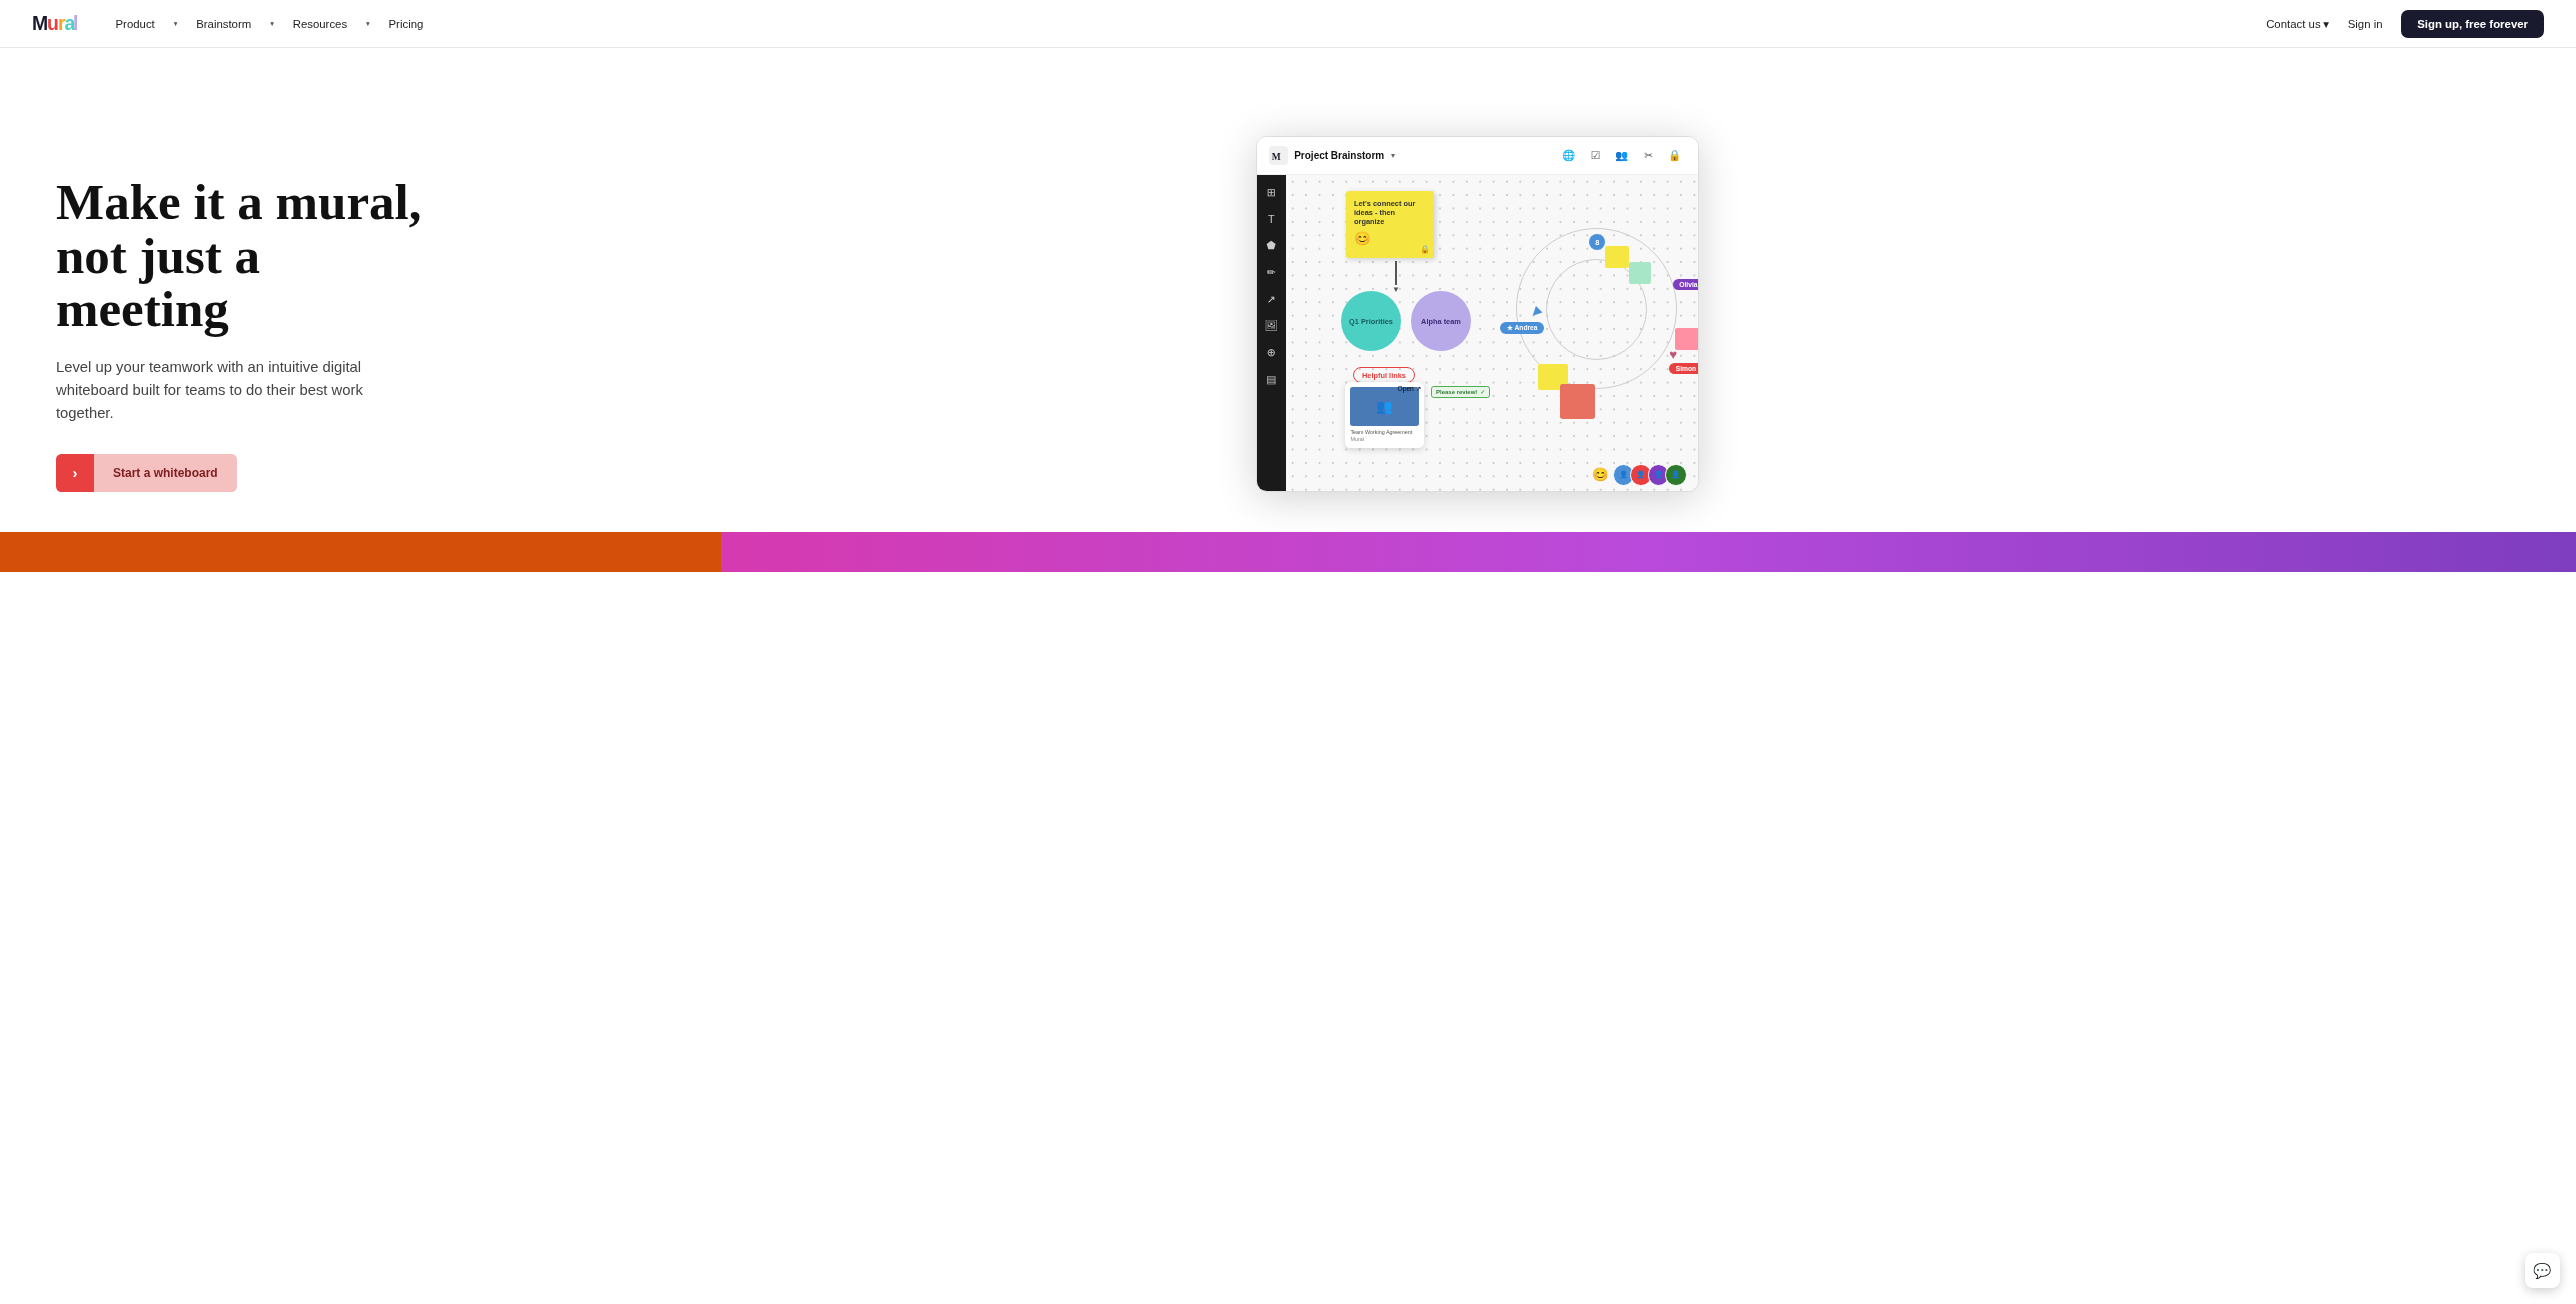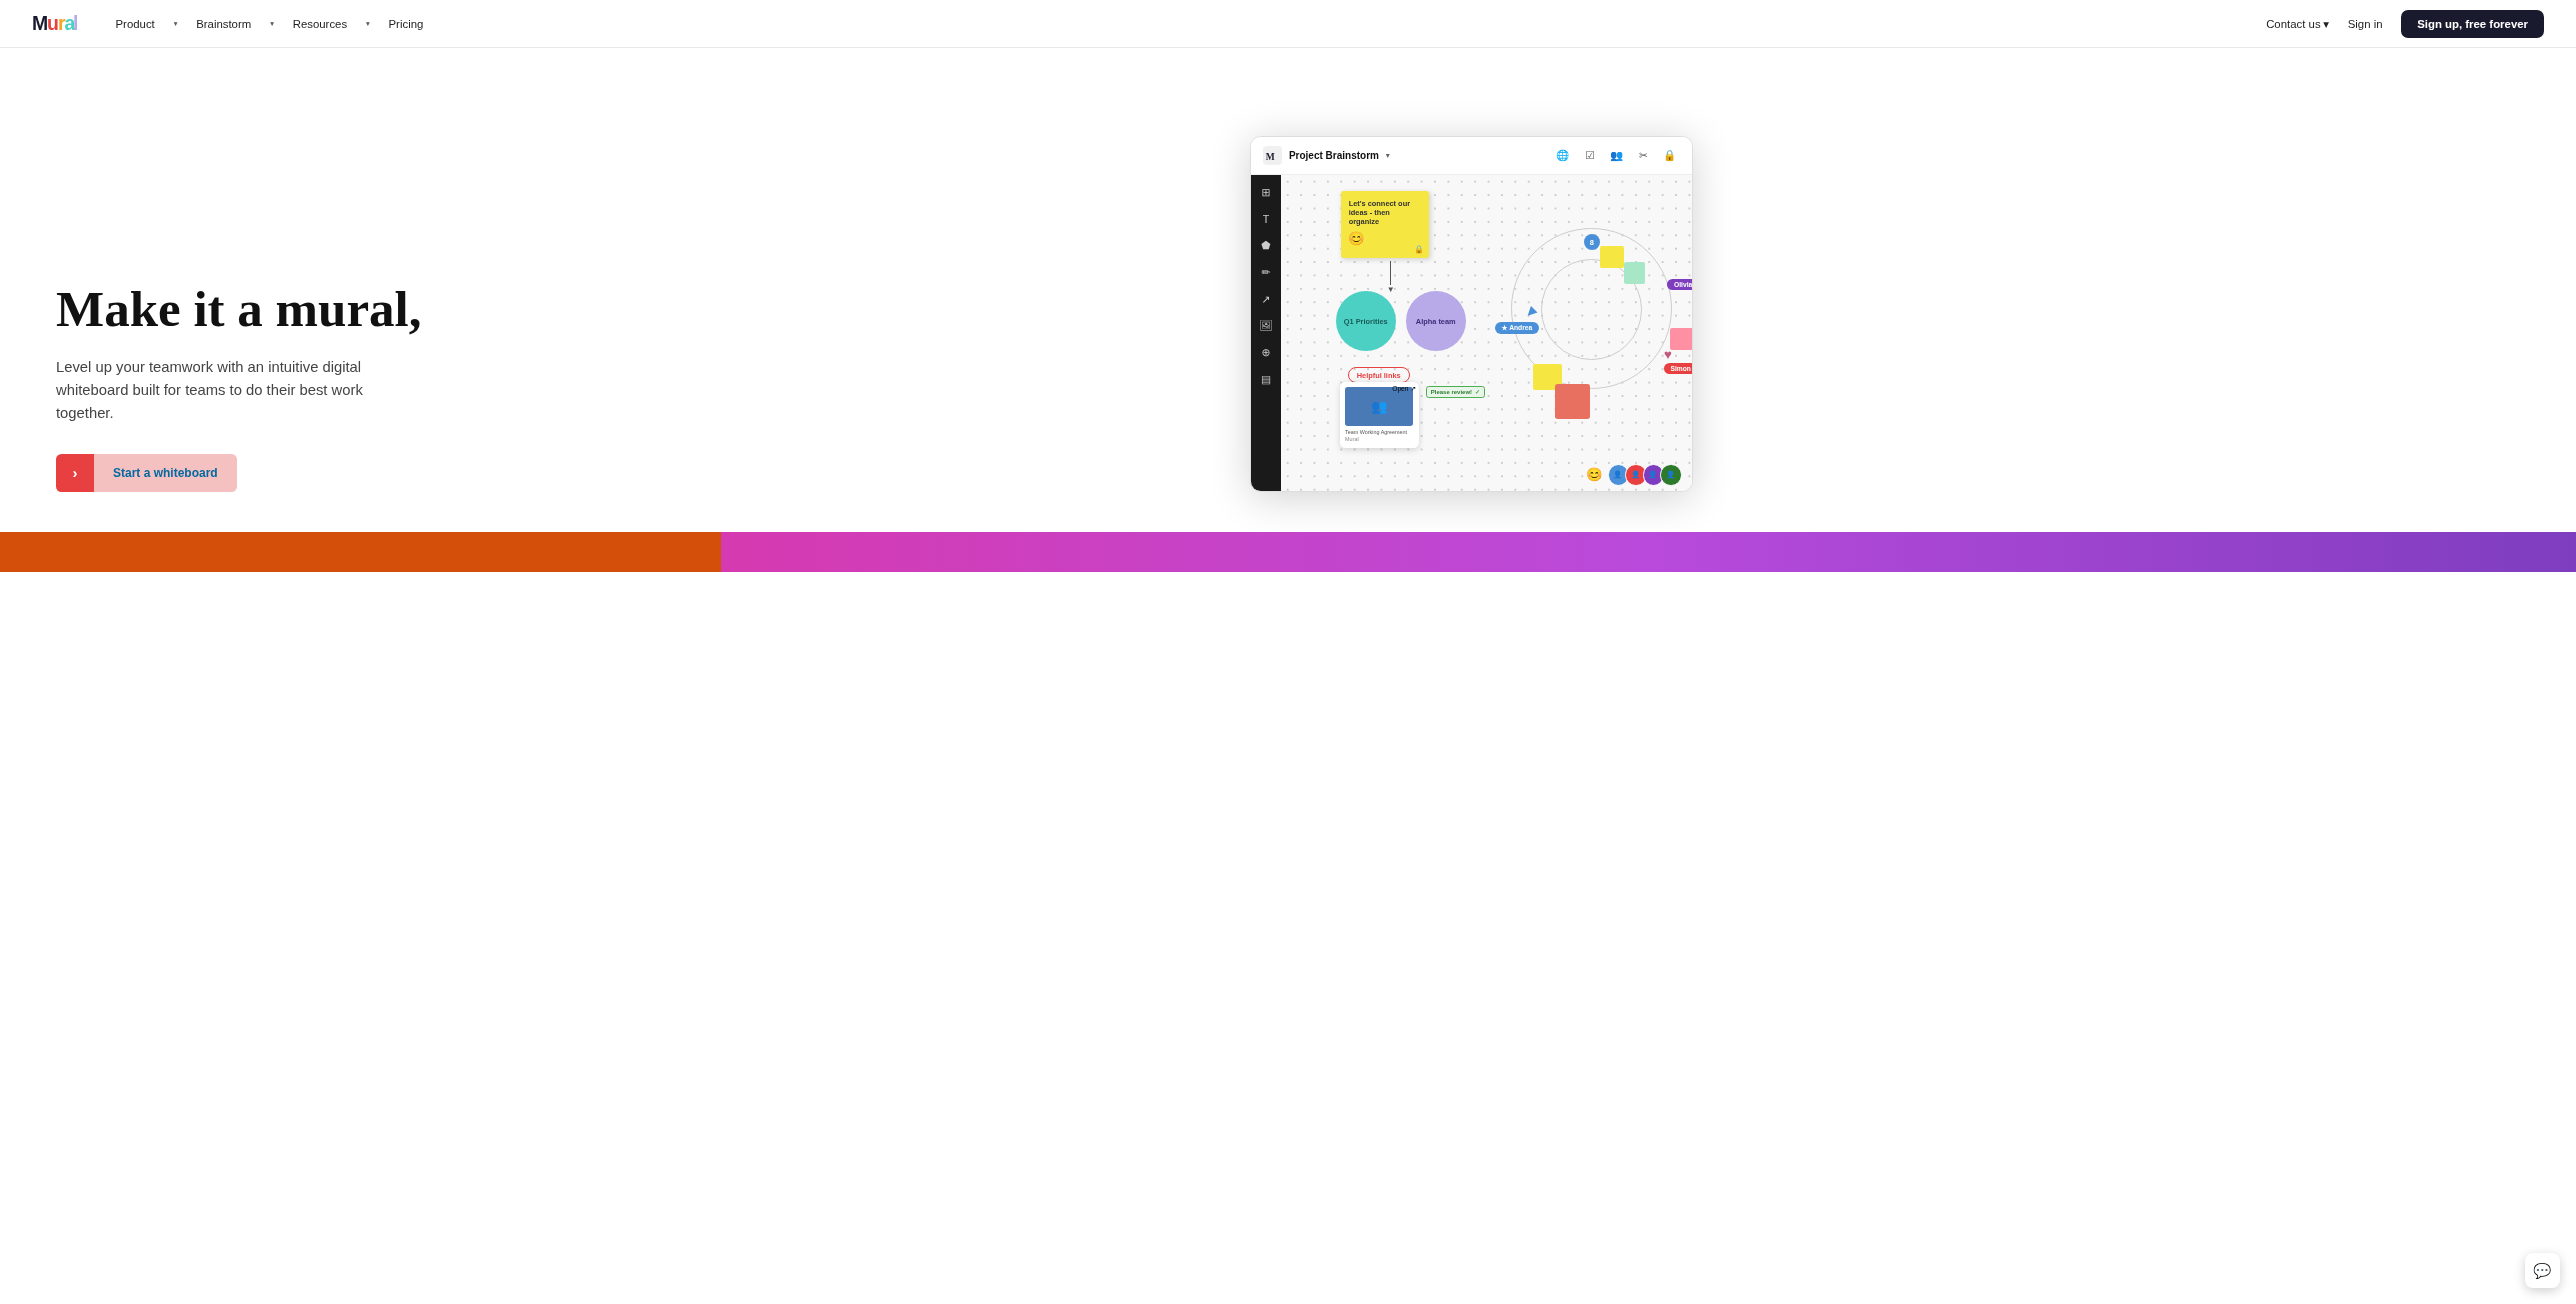--- a/index.html
+++ b/index.html
@@ -46,21 +46,21 @@
     .hero-cta {
       display: flex; align-items: center; gap: 0;
     }
     .cta-arrow {
       background: #e84040; color: #fff; width: 38px; height: 38px;
       display: flex; align-items: center; justify-content: center;
       font-size: 14.8px; border-radius: 5.4px 0 0 5.4px; cursor: pointer; border: none;
       font-weight: bold;
     }
     .cta-text {
-      background: #f5c0c0; color: #0369a1; padding: 0 19px; height: 38px;
+      background: #f5c0c0; color: #7f1d1d; padding: 0 19px; height: 38px;
       display: flex; align-items: center; font-size: 12px; font-weight: 600;
       border-radius: 0 5.4px 5.4px 0; cursor: pointer; border: none;
     }
 
     
     .hero-visual {
       flex: 1; display: flex; justify-content: center; align-items: center;
       position: relative; min-width: 470px;
     }
     .app-window {
@@ -249,20 +249,21 @@
     </div>
     <span class="nav-signin">Sign in</span>
     <button class="nav-signup">Sign up, free forever</button>
   </div>
 </nav>
 
 <section class="hero">
   <div class="hero-content">
     <h1 class="hero-title">
       <span>Make it a mural,</span><br>
+      <span>not just a meeting</span>
     </h1>
     <p class="hero-subtitle">Level up your teamwork with an intuitive digital whiteboard built for teams to do their best work together.</p>
     <div class="hero-cta">
       <button class="cta-arrow">›</button>
       <button class="cta-text">Start a whiteboard</button>
     </div>
   </div>
 
   <div class="hero-visual">
     <div class="app-window">

